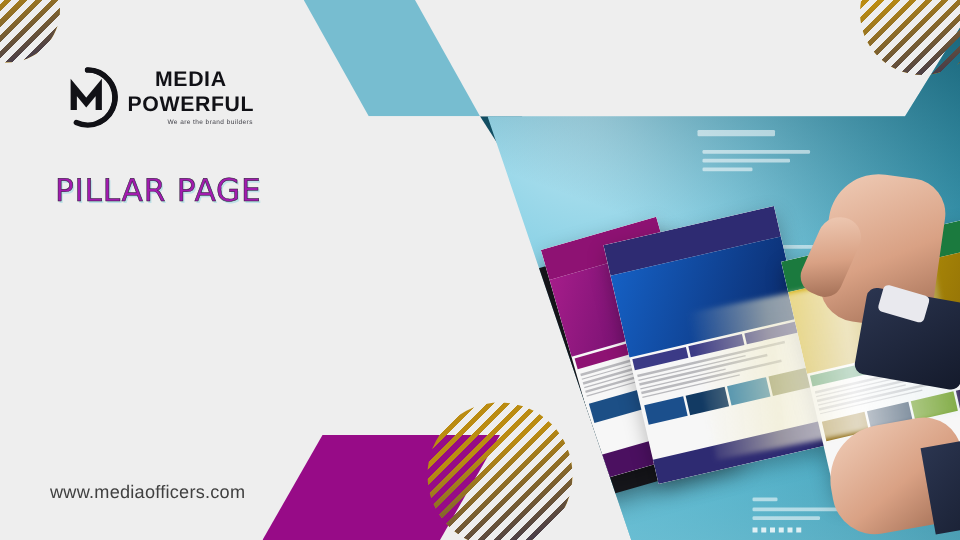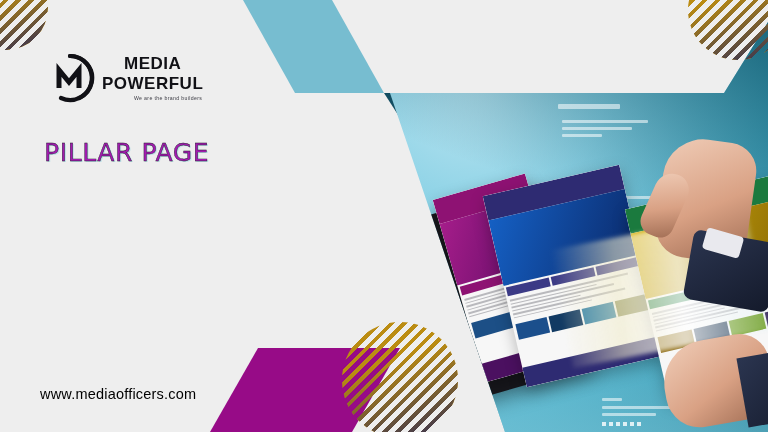--- a/index.html
+++ b/index.html
@@ -288,21 +288,21 @@
     color: #a21caf;
     text-transform: uppercase;
     text-shadow: 1.2px 1.2px 0 rgba(150,215,225,0.55);
     -webkit-text-stroke: 0.4px #1b1726;
   }
 
   #url {
     position: absolute;
     left: 40px; top: 386px;
     font-size: 14.5px;
-    color: #000000;
+    color: #404040;
     letter-spacing: 0.2px;
   }
 </style>
 </head>
 <body>
 
 <div id="canvas">
 
   <div id="teal-shape"></div>
   <div id="teal-dark-tri"></div>

